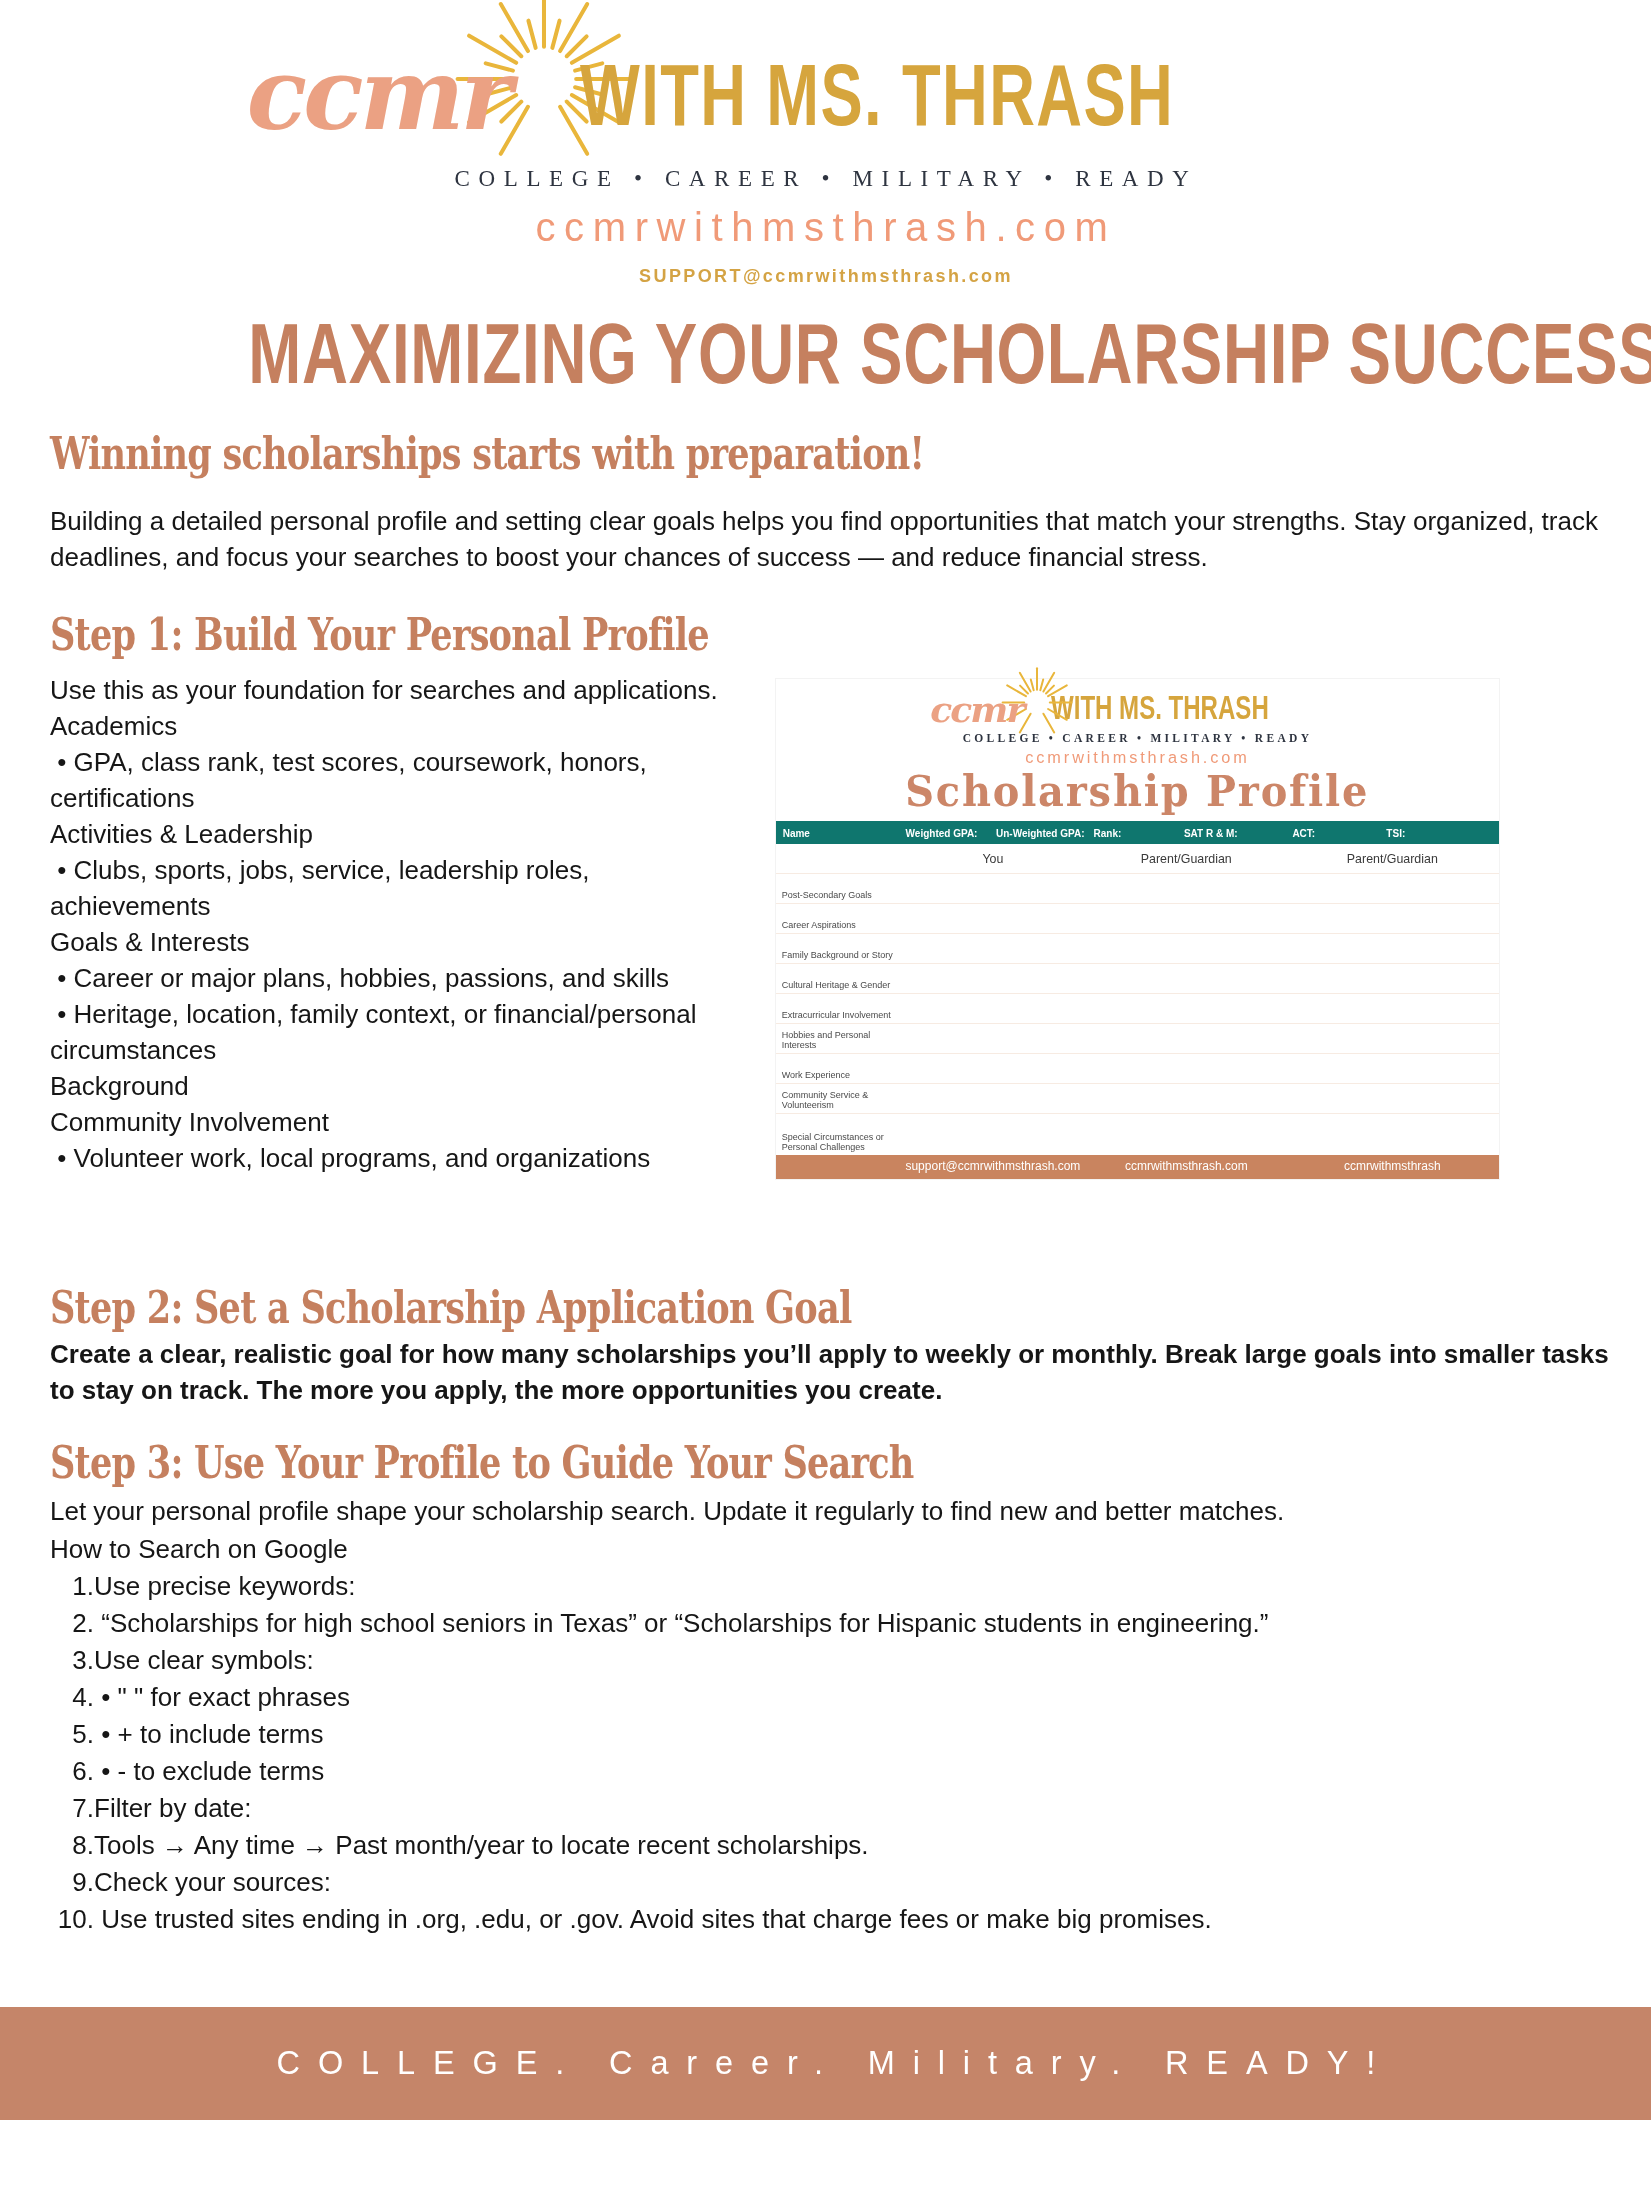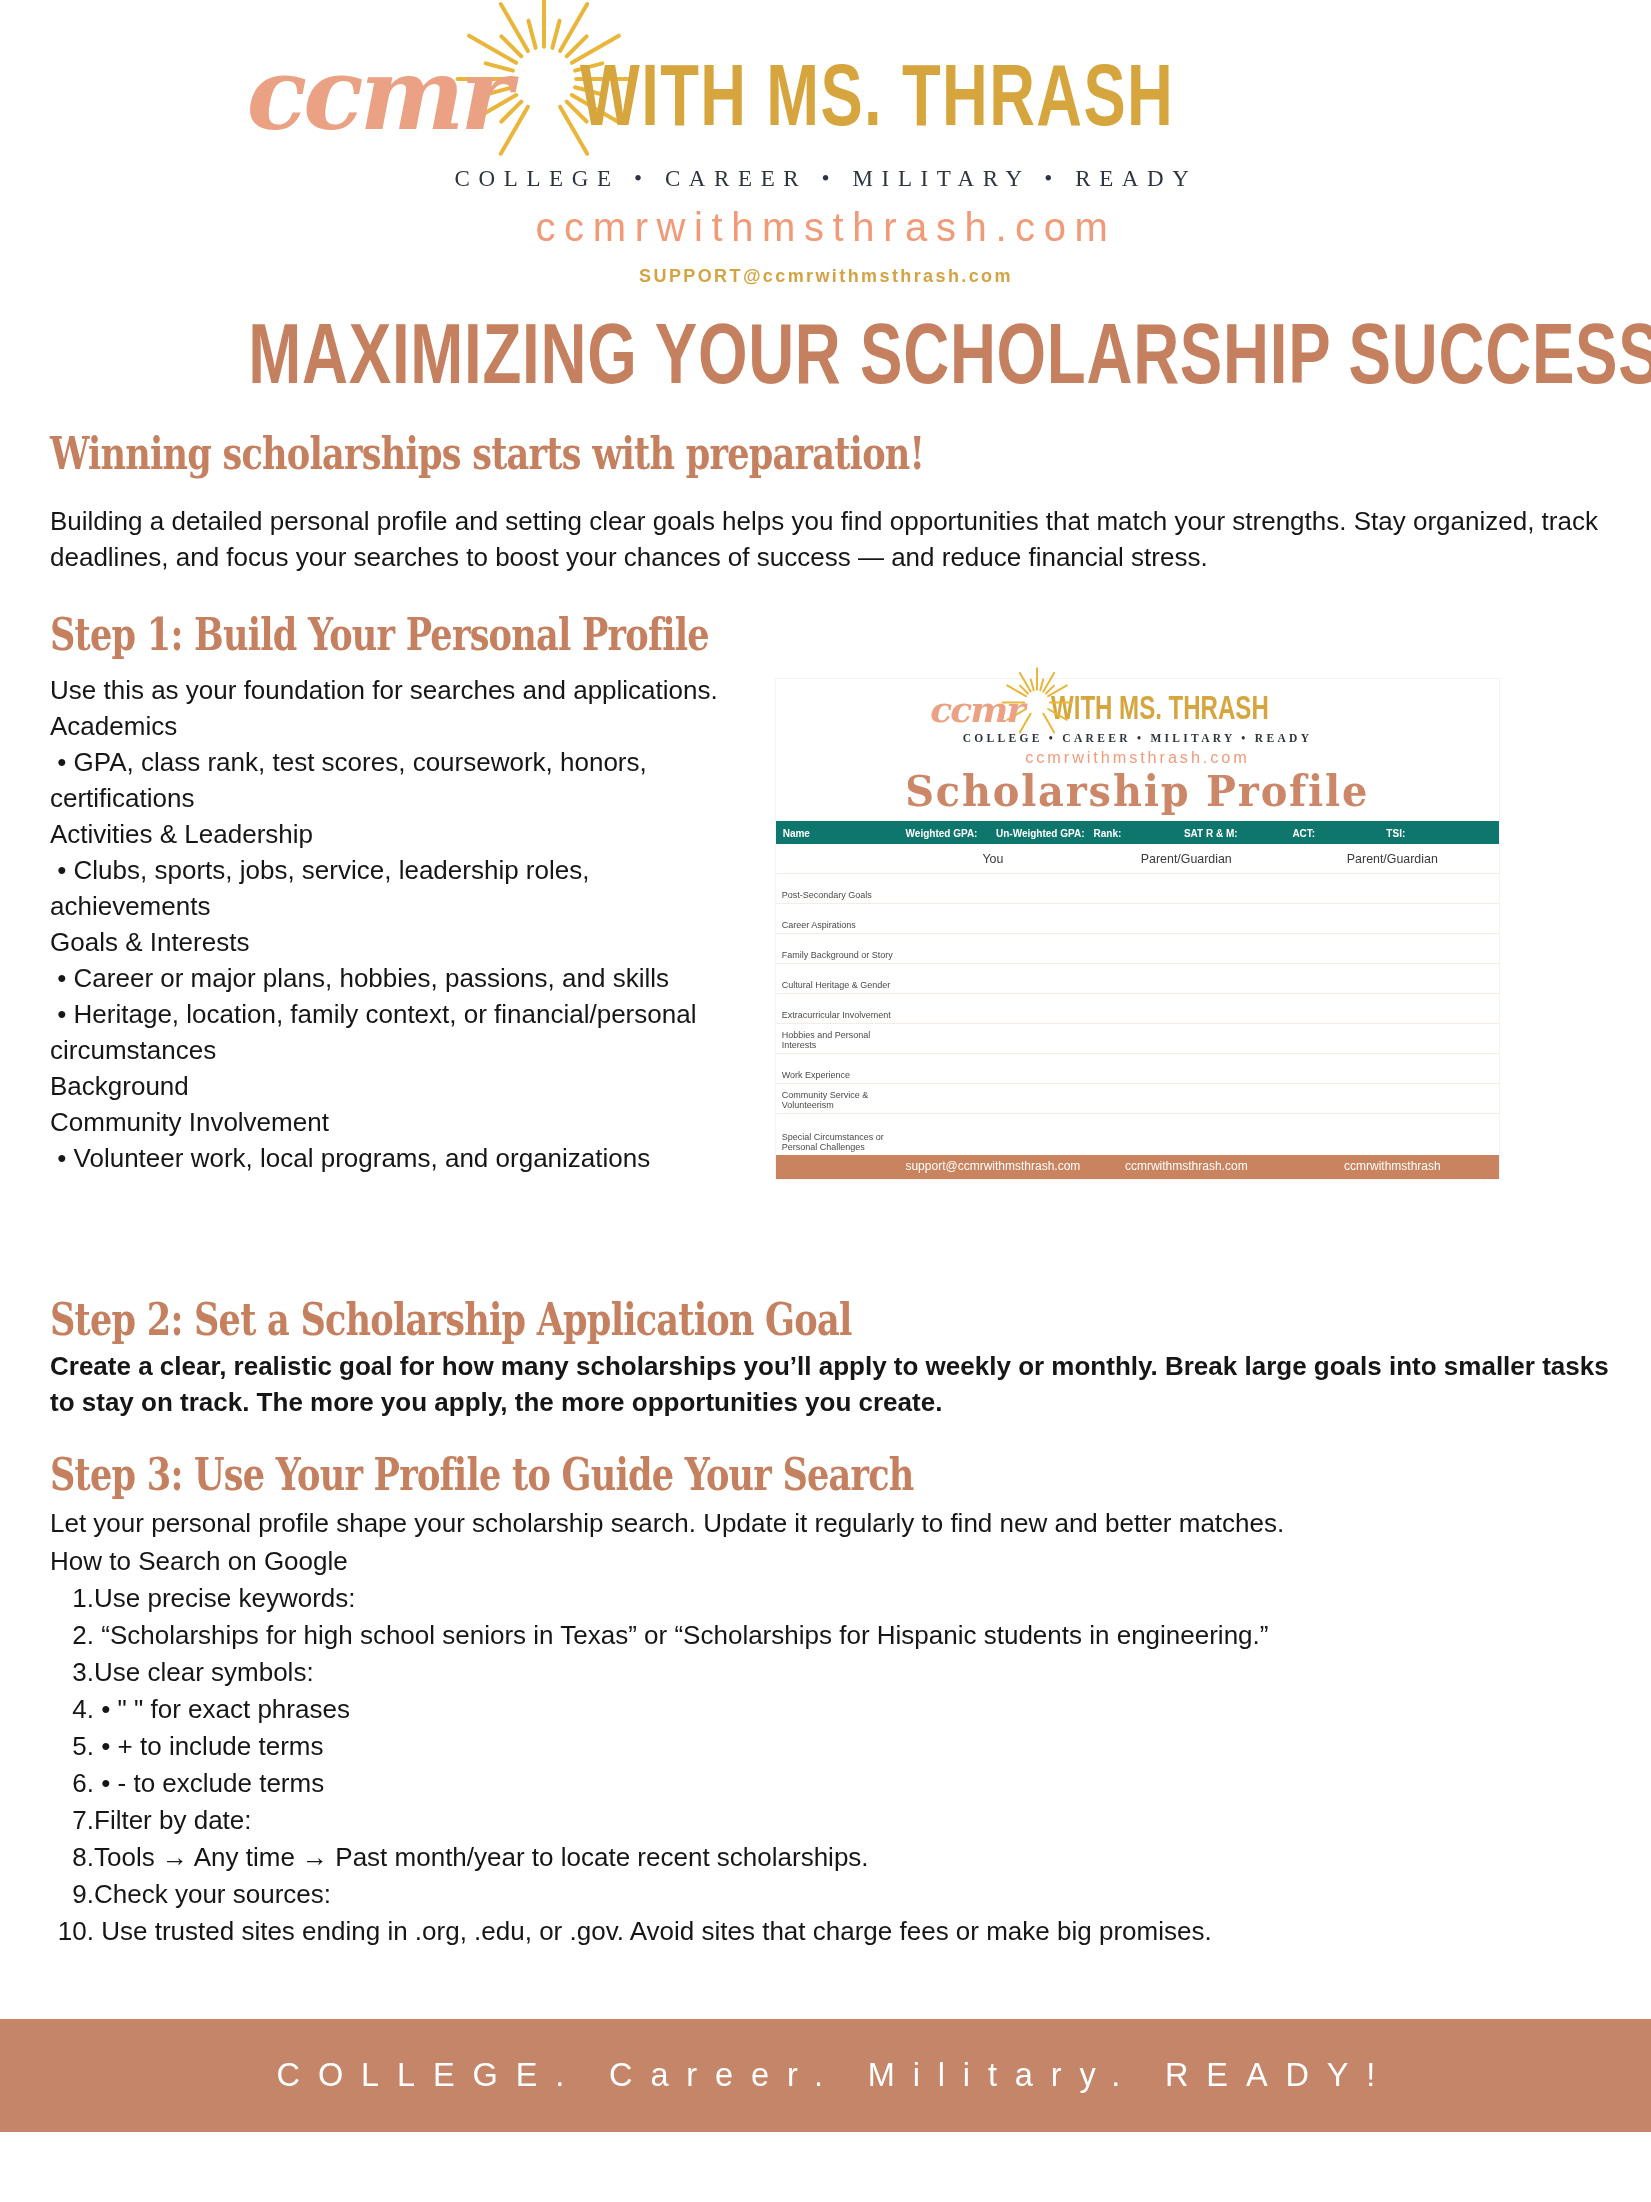--- a/index.html
+++ b/index.html
@@ -27,21 +27,21 @@
   .main-title .cond{display:inline-block;transform:scaleX(.74);transform-origin:center;
       font-weight:bold;font-size:86px;color:#C5805F;letter-spacing:1px;white-space:nowrap;}
 
   
   .serif-heading{margin:0;line-height:1.15;}
   .serif-heading .cond{display:inline-block;transform:scaleX(.78);transform-origin:left center;
       font-family:"DejaVu Serif",serif;font-weight:bold;font-size:45px;color:#C5805F;
       letter-spacing:-1px;white-space:nowrap;}
   .mt-winning{margin-top:32.5px;}
   .mt-step1{margin-top:34px;}
-  .mt-step2{margin-top:44px;}
+  .mt-step2{margin-top:32px;}
   .mt-step3{margin-top:29px;}
 
   
   .body{font-size:26px;line-height:36px;color:#161616;}
   .intro-p{margin-top:23px;max-width:1572px;}
   .step2-p{margin-top:1.9px;max-width:1572px;font-weight:bold;}
   .step3-p{margin-top:3.8px;max-width:1572px;line-height:38px;}
 
   
   .step1-section{position:relative;margin-top:11.5px;height:578px;}
@@ -83,21 +83,21 @@
   .pfoot .pcell{color:#fff;font-size:12px;text-align:center;padding:4.8px 0 3.8px;white-space:nowrap;overflow:hidden;}
 
   
   .glist{margin-top:0;}
   .glist .li{display:flex;align-items:baseline;font-size:26px;line-height:37px;}
   .glist .num{width:44px;text-align:right;flex:0 0 44px;}
   .glist .txt{white-space:pre-wrap;}
 
   
   .footer-bar{position:absolute;left:0;top:2007px;width:1652px;height:113px;background:#C58569;
-      display:flex;align-items:center;justify-content:center;margin-top:12px;}
+      display:flex;align-items:center;justify-content:center;}
   .footer-bar .txt{color:#fff;font-size:32.5px;letter-spacing:.55em;white-space:nowrap;padding-left:.55em;}
 </style>
 </head>
 <body>
 
 <div class="page">
 
   <header class="logo-block">
     <div class="logo-row">
       <span class="logo-script">ccmr</span>

